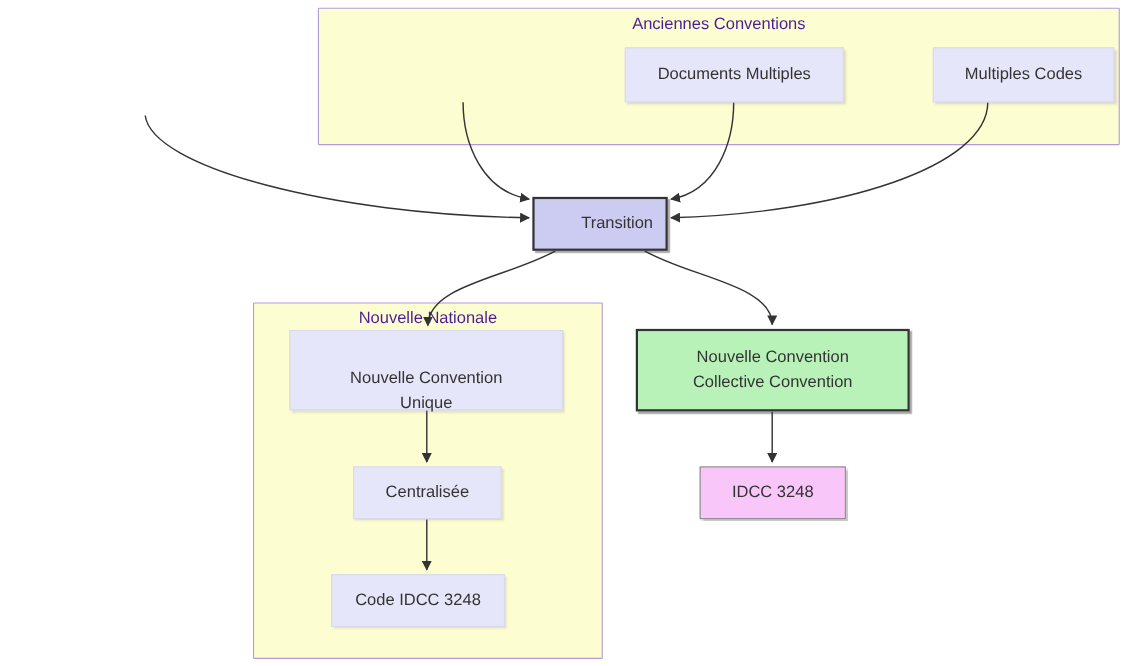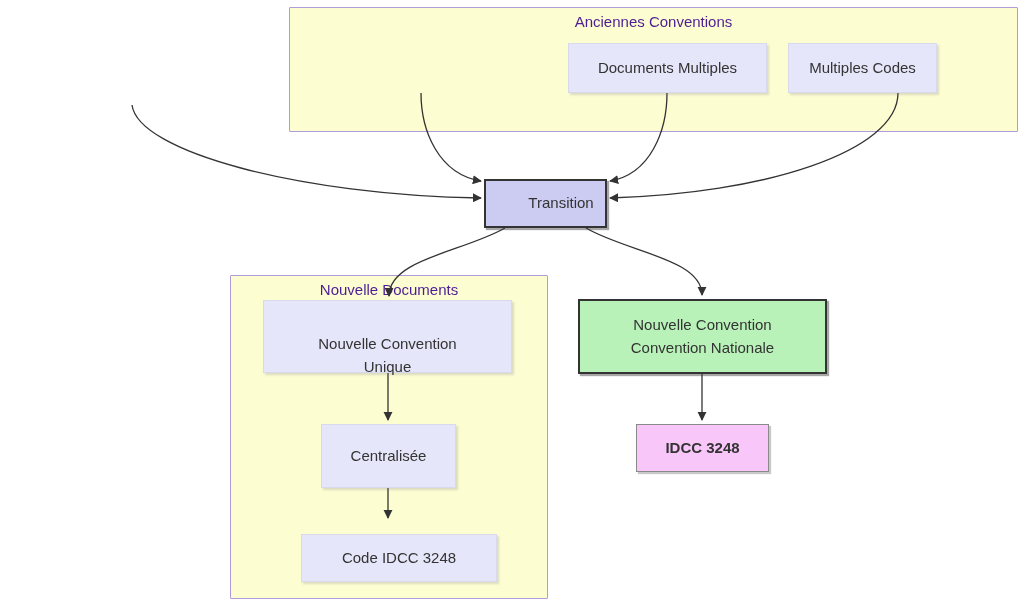--- a/index.html
+++ b/index.html
@@ -90,40 +90,40 @@
   .fill-pink {
     background: var(--pink, #f8c6f8);
     border: 1px solid #8a8a8a;
     box-shadow: 2px 2px 1px rgba(100,100,100,0.35);
   }
 
   .n-old-locales { left: 8px;   top: 30px;  width: 248px; height: 75px; }
   .n-old-locales .label { max-width: 180px; }
   .n-conv-locales { left: 320px; top: 43px;  width: 202px; height: 50px; }
   .n-docs-mult    { left: 568px; top: 43px;  width: 199px; height: 50px; text-align: center; }
-  .n-mult-codes   { left: 788px; top: 43px;  width: 149px; height: 50px; }
+  .n-mult-codes   { left: 848px; top: 43px;  width: 165px; height: 50px; }
   .n-transition   { left: 484px; top: 179px; width: 123px; height: 49px; padding-left: 31px; }
   .n-ncu          { left: 263px; top: 300px; width: 249px; height: 73px; }
   .n-ncu .label   { max-width: 170px; margin-top: 38px; }
-  .n-centralisee  { left: 321px; top: 424px; width: 135px; height: 64px; }
-  .n-code-idcc    { left: 301px; top: 534px; width: 196px; height: 48px; align-items: center; }
+  .n-centralisee  { left: 321px; top: 424px; width: 135px; height: 48px; }
+  .n-code-idcc    { left: 301px; top: 522px; width: 158px; height: 48px; align-items: center; }
   .n-nccn         { left: 578px; top: 299px; width: 249px; height: 75px; }
   .n-nccn .label  { max-width: 190px; }
-  .n-idcc         { left: 636px; top: 424px; width: 133px; height: 48px; font-weight: bold; }
+  .n-idcc         { left: 636px; top: 424px; width: 133px; height: 48px; }
 </style>
 </head>
 <body>
 
 <div class="canvas">
 
   <div class="cluster cluster-anciennes">
     <div class="cluster-title">Anciennes Conventions</div>
   </div>
   <div class="cluster cluster-nouvelle">
-    <div class="cluster-title">Nouvelle Documents</div>
+    <div class="cluster-title">Nouvelle Nationale</div>
   </div>
 
   <svg class="edges" viewBox="0 0 1024 605">
     <defs>
       <marker id="arrowhead" viewBox="0 0 10 10" refX="9" refY="5" markerWidth="7" markerHeight="7" orient="auto-start-reverse">
         <path d="M0,0 L10,5 L0,10 z"></path>
       </marker>
     </defs>
     <path class="edge" marker-end="url(#arrowhead)" d="M132,105 C138,152 300,195 481,198"></path>
     <path class="edge" marker-end="url(#arrowhead)" d="M421,93 C421,130 438,174 481,181"></path>
@@ -156,20 +156,20 @@
 
   <div class="node fill-lavender n-centralisee">
     <span class="label">Centralisée</span>
   </div>
 
   <div class="node fill-lavender n-code-idcc">
     <span class="label">Code IDCC 3248</span>
   </div>
 
   <div class="node fill-green n-nccn">
-    <span class="label">Nouvelle Convention Convention Nationale</span>
+    <span class="label">Nouvelle Convention Collective Convention</span>
   </div>
 
   <div class="node fill-pink n-idcc">
     <span class="label">IDCC 3248</span>
   </div>
 
 </div>
 
 </body></html>

